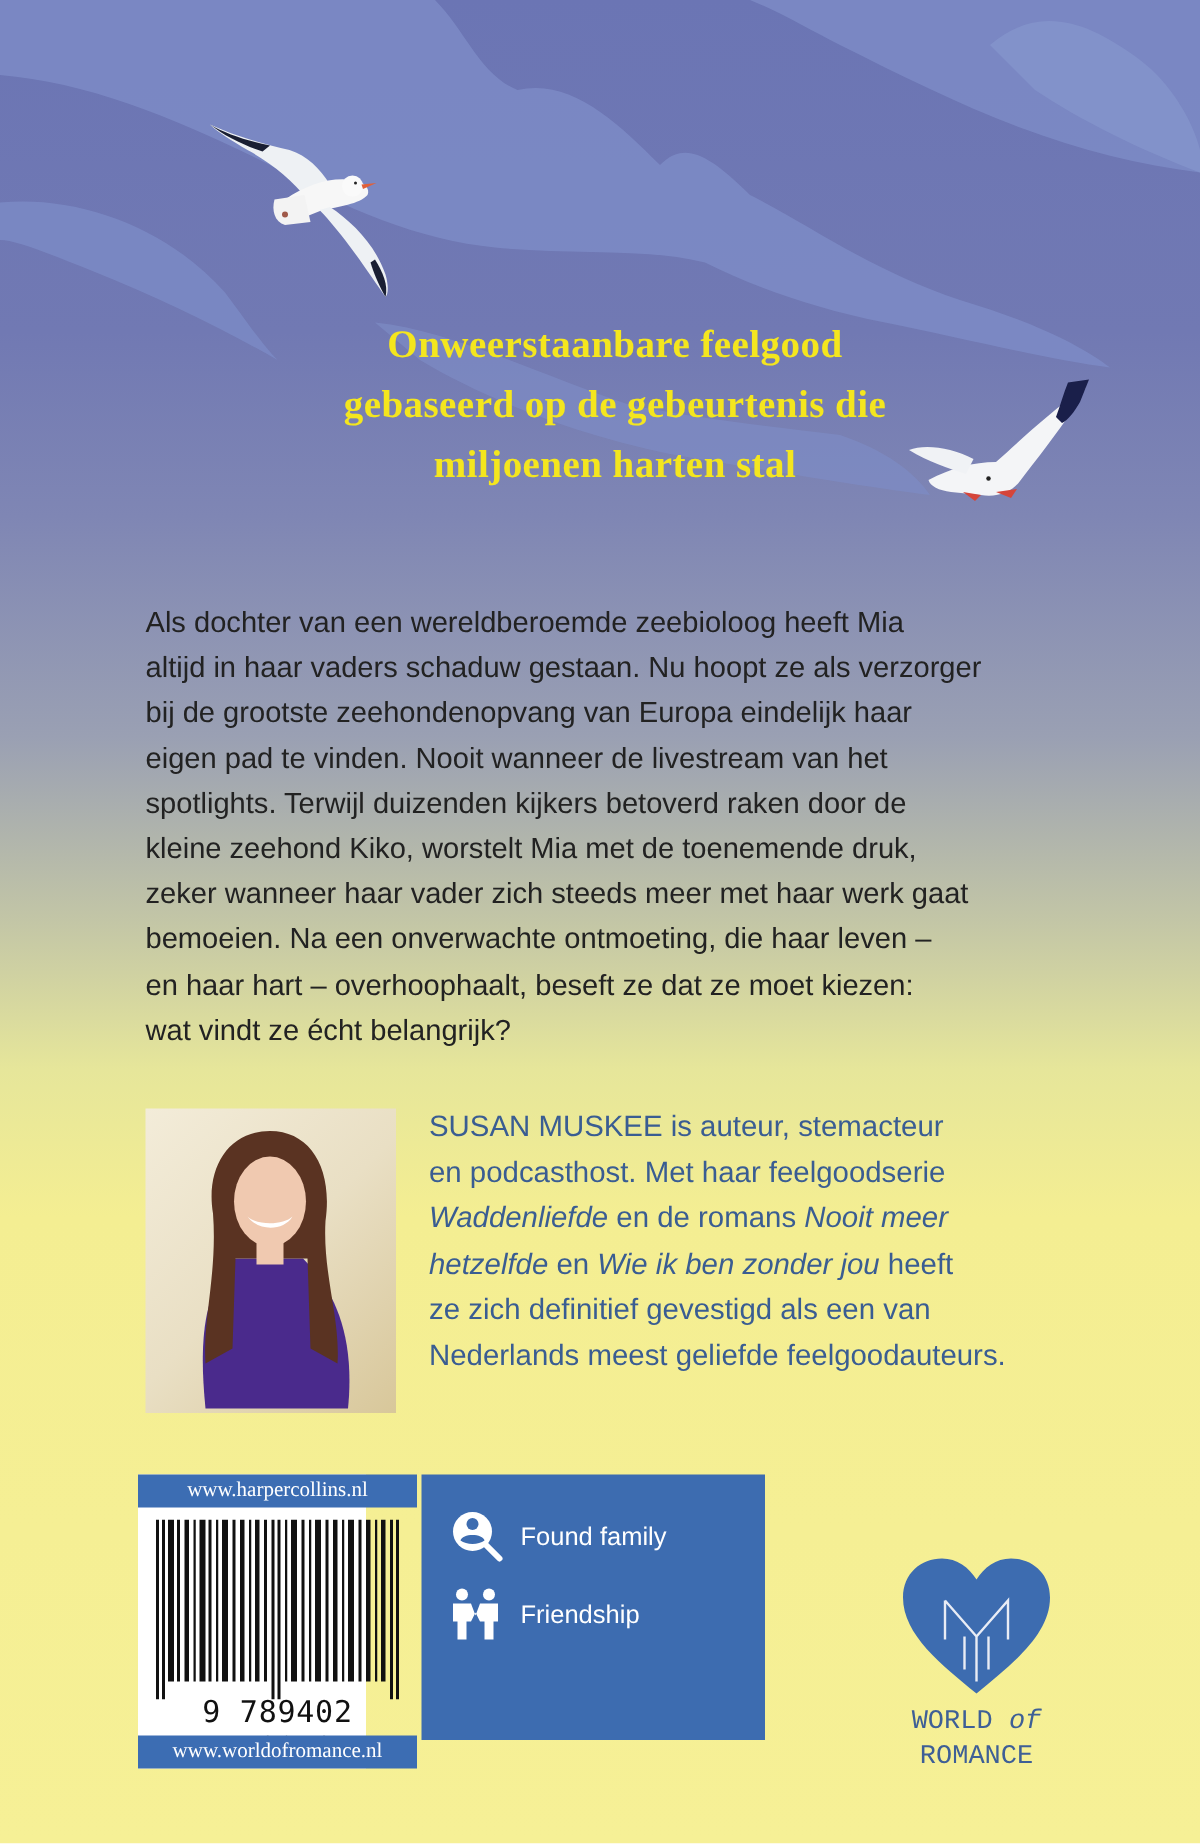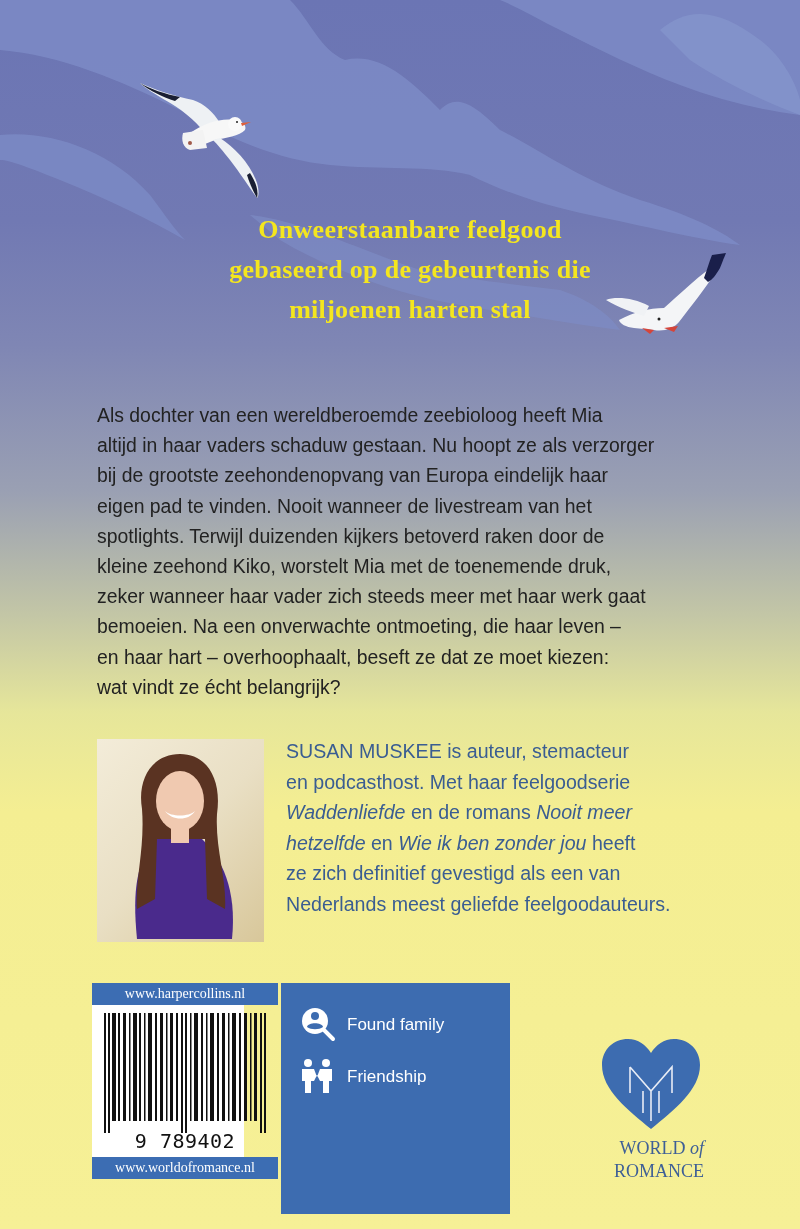--- a/index.html
+++ b/index.html
@@ -19,26 +19,26 @@
     font-family:"Liberation Sans",sans-serif;font-size:19.6px;line-height:30.6px;}
   .bio .line{display:block;white-space:nowrap;}
   .bio b{font-weight:normal;color:#3a5d92;}
   .bio i{font-style:italic;}
   .barcode-box{position:absolute;left:72px;top:983px;width:152px;height:196px;background:#fff;margin-left:20px;}
   .url-band{position:absolute;left:0;width:186px;height:22px;background:#3c6db3;color:#fff;
     font-family:"Liberation Serif",serif;font-size:14px;line-height:22px;text-align:center;}
   .bars{position:absolute;left:10px;top:30px;width:170px;height:120px;}
   .isbn{position:absolute;left:0;top:146px;width:186px;text-align:center;color:#111;
     font-family:"DejaVu Sans Mono",monospace;font-size:20px;letter-spacing:0.5px;}
-  .tropes{position:absolute;left:281px;top:983px;width:229px;height:231px;background:#3d6cb0;}
+  .tropes{position:absolute;left:281px;top:983px;width:229px;height:177px;background:#3d6cb0;}
   .trope{position:absolute;left:18px;display:flex;align-items:center;}
   .trope .ico{width:38px;height:38px;display:flex;align-items:center;justify-content:center;}
   .trope .lbl{margin-left:10px;color:#fff;font-family:"Liberation Sans",sans-serif;font-size:17px;line-height:21px;}
   .wor{position:absolute;left:598px;top:1035px;width:106px;text-align:center;}
-  .wor .txt{color:#3e5f96;font-family:Liberation Serif, serif;font-size:18px;line-height:23px;margin-top:2px;text-align:right;}
+  .wor .txt{color:#3e5f96;font-family:Liberation Mono, monospace;font-size:18px;line-height:23px;margin-top:2px;}
   .wor .txt i{font-style:italic;}
 </style>
 </head>
 <body>
 
 <div class="cover">
 
   <svg class="clouds" viewBox="0 0 800 360" width="800" height="360">
     <path d="M0,0 L290,0 C310,20 320,50 345,60 C380,52 410,80 440,110 C455,95 470,100 500,130 C540,150 580,180 640,200 C690,215 720,230 740,245 C700,240 640,225 590,215 C540,205 500,190 470,175 C430,165 380,170 330,165 C280,160 230,140 180,110 C120,80 60,55 0,50 Z" fill="#7c8bc6" opacity="0.85"></path>
     <path d="M500,0 L800,0 L800,115 C760,110 720,100 680,85 C640,70 600,50 560,30 C540,20 520,8 500,0 Z" fill="#7c8bc6" opacity="0.85"></path>

